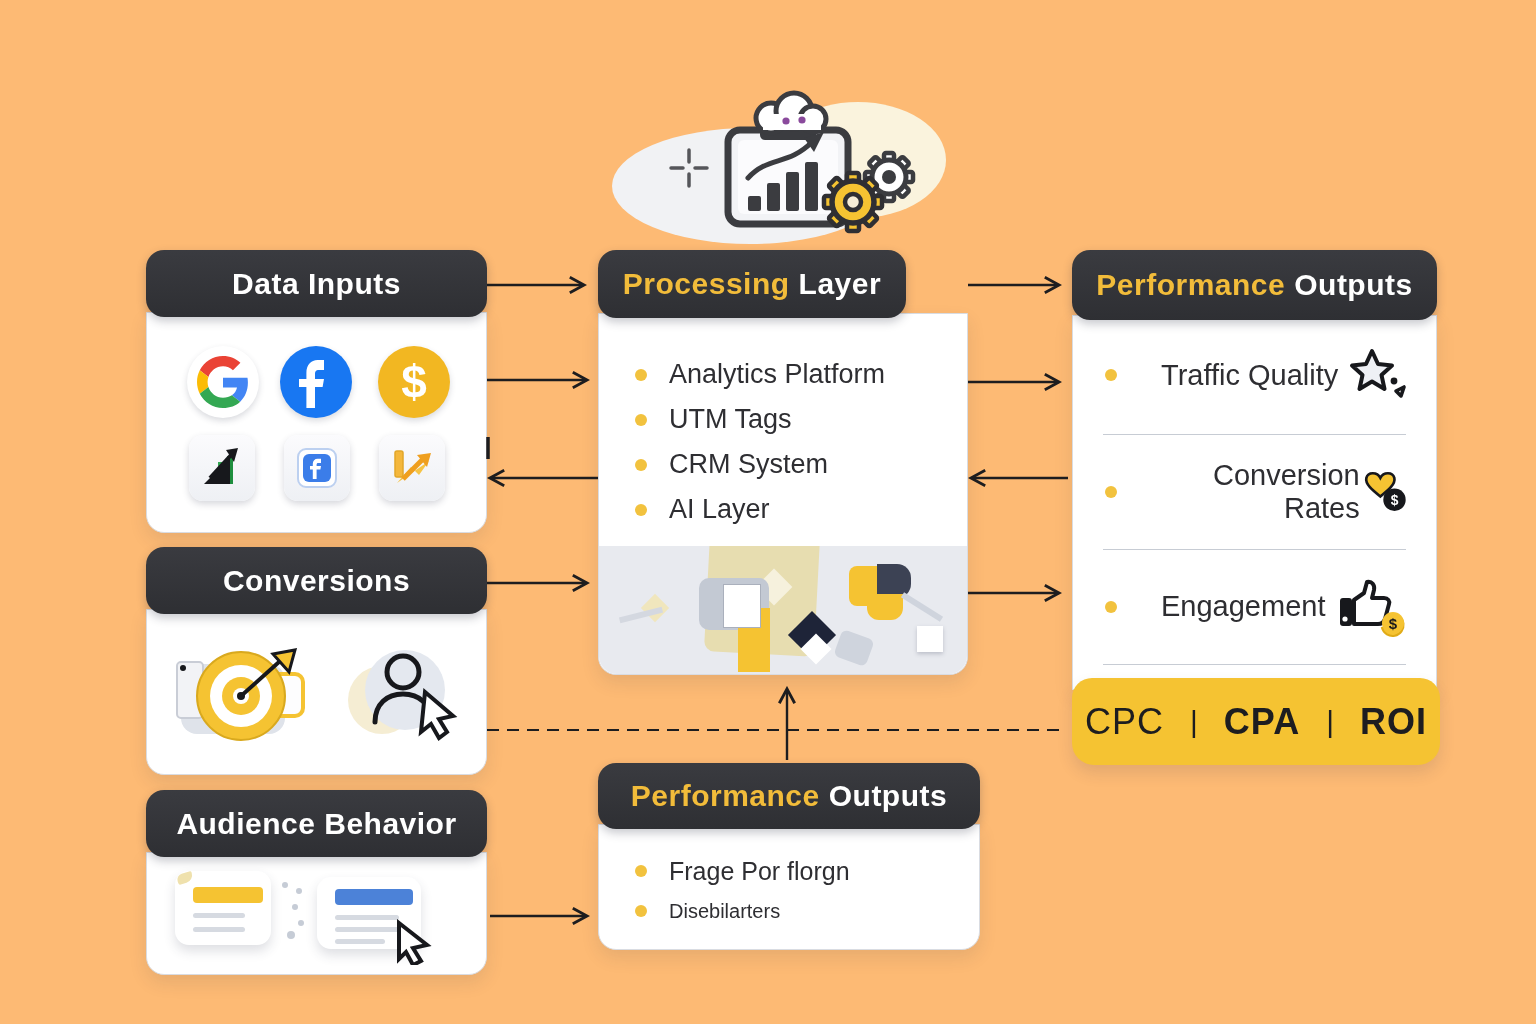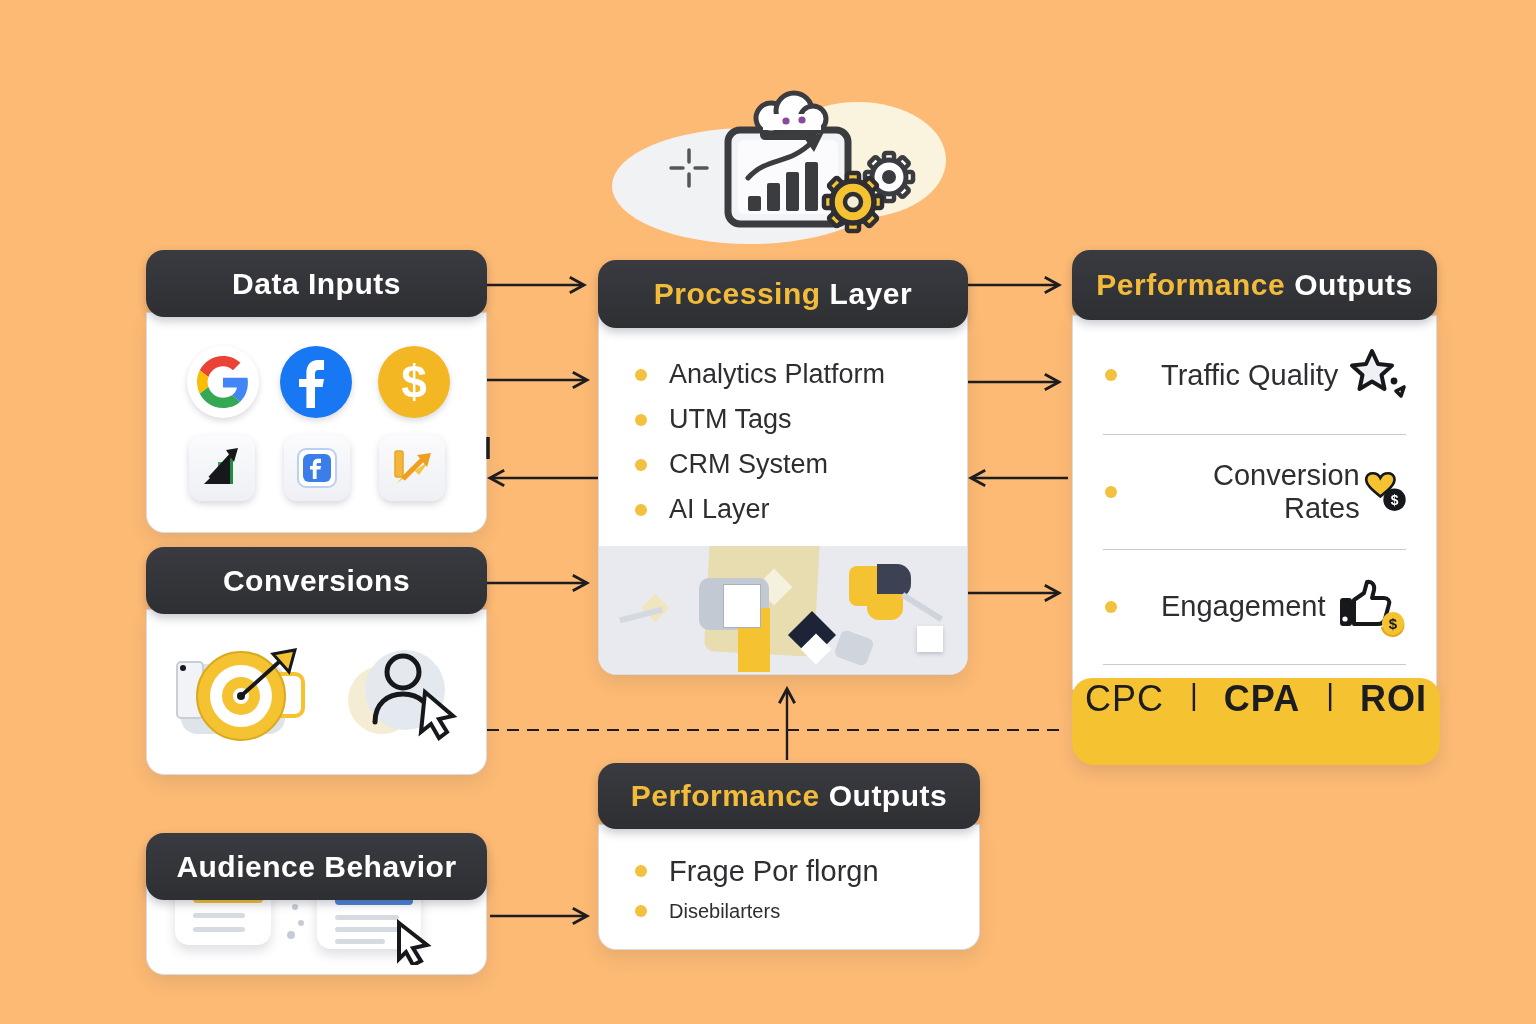--- a/index.html
+++ b/index.html
@@ -28,21 +28,21 @@
   .blist-label { font-size:27px; color:#2e2e32; }
 
   
   .out-row { position:absolute; left:0; right:0; display:flex; align-items:center; padding:0 28px 0 32px; }
   .out-label { font-size:29px; color:#2e2e32; flex:1 1 auto; margin-left:22px; }
   .divider { position:absolute; left:30px; right:30px; height:1px; background:#c7ccd4; }
 
   
   .metric-bar {
     position:absolute; background:#F5C332; border-radius:20px 20px 22px 22px;
-    display:flex; align-items:flex-start; justify-content:center; z-index:4;
+    display:flex; align-items:center; justify-content:center; z-index:4;
     box-shadow:0 8px 16px rgba(40,45,70,.12);
   }
   .metric-bar .m { font-size:36px; color:#1d1d20; }
   .metric-bar .m1 { font-weight:400; letter-spacing:1px; }
   .metric-bar .mb { font-weight:800; letter-spacing:1px; }
   .metric-bar .sep { font-size:30px; font-weight:300; color:#1d1d20; margin:0 26px; }
 
   
   .circle-icon { position:absolute; border-radius:50%; display:flex; align-items:center; justify-content:center; box-shadow:0 3px 6px rgba(50,55,80,.18); }
   .tile { position:absolute; width:66px; height:66px; border-radius:14px; background:linear-gradient(180deg,#fbfbfd,#eef0f4); box-shadow:0 3px 7px rgba(50,55,80,.20); display:flex; align-items:center; justify-content:center; }
@@ -196,21 +196,21 @@
     </svg>
     <svg style="position:absolute;left:190px;top:20px;" width="130" height="126" viewBox="0 0 130 126">
       <circle cx="45" cy="70" r="34" fill="#f5edd3"></circle>
       <circle cx="68" cy="60" r="40" fill="#e4e8ef"></circle>
       <circle cx="66" cy="42" r="16" fill="none" stroke="#17181c" stroke-width="5"></circle>
       <path d="M38,92 c0-18 12-28 28-28 s28,10 28,28" fill="none" stroke="#17181c" stroke-width="5" stroke-linecap="round"></path>
       <polygon points="88,62 116,86 102,89 110,102 102,108 94,94 84,102" fill="#ffffff" stroke="#17181c" stroke-width="4"></polygon>
     </svg>
   </div>
 
-  <div class="panel-header" style="left:146px;top:790px;width:341px;height:67px;margin-top:43px;">
+  <div class="panel-header" style="left:146px;top:790px;width:341px;height:67px;">
     <span>Audience Behavior</span>
   </div>
   <div class="panel-body" style="left:146px;top:852px;width:341px;height:123px;">
     <div class="note-card" style="left:28px;top:18px;width:96px;height:74px;">
       <div class="note-bar" style="width:70px;background:#F5C332;"></div>
       <div class="note-line" style="top:42px;width:52px;"></div>
       <div class="note-line" style="top:56px;width:52px;"></div>
       <div style="position:absolute;left:2px;top:2px;width:16px;height:10px;background:#efe1ad;border-radius:6px 2px 8px 2px;transform:rotate(-18deg);"></div>
     </div>
     <svg style="position:absolute;left:130px;top:24px;" width="36" height="70" viewBox="0 0 36 70">
@@ -226,21 +226,21 @@
       <div class="note-bar" style="width:78px;background:#4c82d8;top:12px;"></div>
       <div class="note-line" style="top:38px;width:64px;"></div>
       <div class="note-line" style="top:50px;width:64px;"></div>
       <div class="note-line" style="top:62px;width:50px;"></div>
       <svg style="position:absolute;right:-14px;bottom:-16px;" width="42" height="46" viewBox="0 0 42 46">
         <polygon points="6,4 34,26 20,29 28,42 20,46 13,33 6,40" fill="#ffffff" stroke="#17181c" stroke-width="4"></polygon>
       </svg>
     </div>
   </div>
 
-  <div class="panel-header" style="left:598px;top:260px;width:370px;height:68px;">
+  <div class="panel-header" style="left:598px;top:250px;width:308px;height:68px;">
     <span class="accent">Processing</span>
     <span class="rest">Layer</span>
   </div>
   <div class="panel-body" style="left:598px;top:313px;width:370px;height:362px;">
     <div class="blist" style="top:38px;">
       <div class="blist-row">
           <span class="bullet"></span>
           <span class="blist-label">Analytics Platform</span>
         </div>
       <div class="blist-row">
@@ -323,21 +323,21 @@
   </div>
 
   <div class="panel-header" style="left:598px;top:763px;width:382px;height:66px;">
     <span class="accent">Performance</span>
     <span class="rest">Outputs</span>
   </div>
   <div class="panel-body" style="left:598px;top:824px;width:382px;height:126px;">
     <div class="blist" style="top:26px;">
       <div class="blist-row" style="height:40px;">
           <span class="bullet"></span>
-          <span class="blist-label" style="font-size:29px;">Frage Por florgn</span>
+          <span class="blist-label" style="font-size:25px;">Frage Por florgn</span>
         </div>
       <div class="blist-row" style="height:40px;">
           <span class="bullet"></span>
           <span class="blist-label" style="font-size:20px;">Disebilarters</span>
         </div>
     </div>
   </div>
 
   <svg style="position:absolute;left:0;top:0;pointer-events:none;z-index:5;" width="1536" height="1024" viewBox="0 0 1536 1024">
     <defs>

